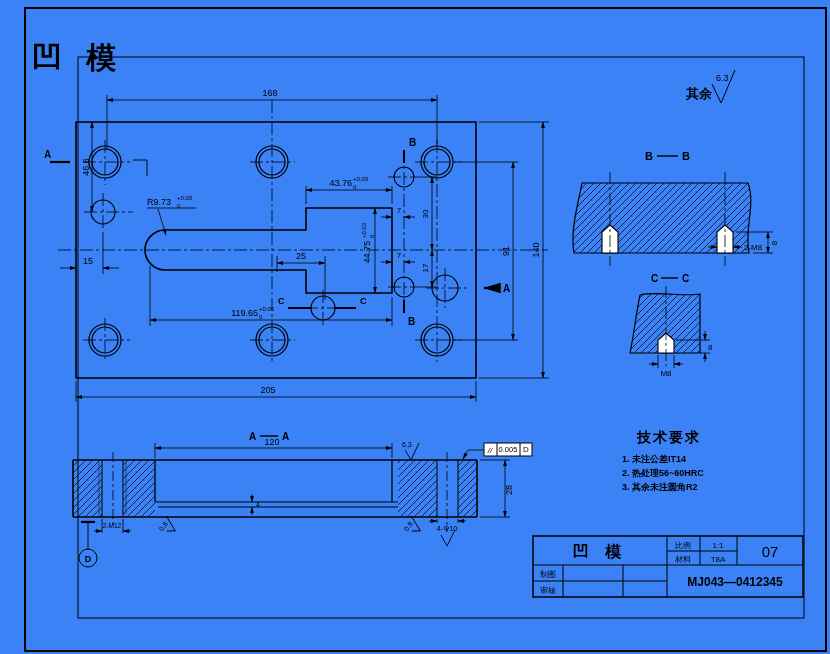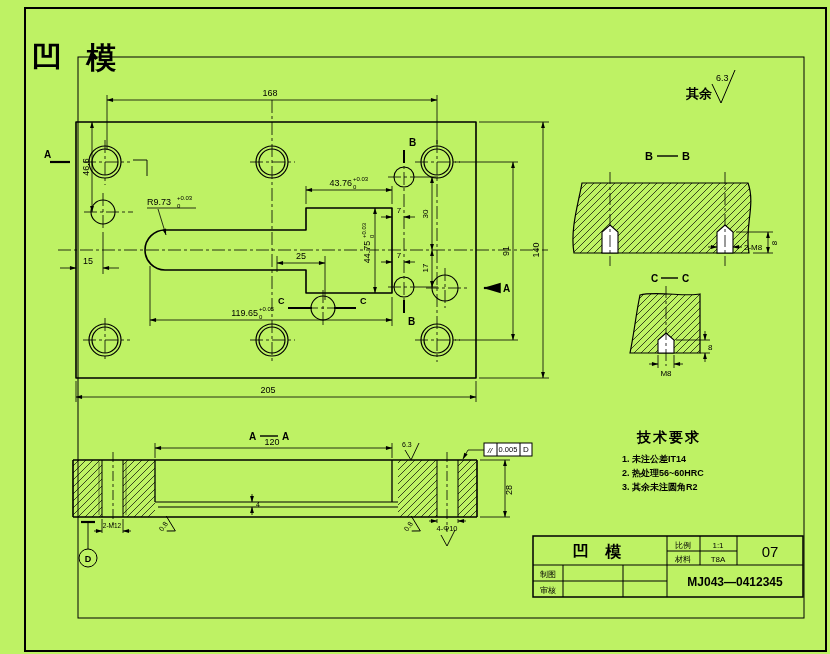--- a/index.html
+++ b/index.html
@@ -1,16 +1,16 @@
 <!DOCTYPE html>
 <html><head>
 <meta charset="utf-8">
 <style>
   html,body{margin:0;padding:0;background:#fff;}
-  .sheet{position:relative;width:830px;height:654px;background:#bef264;overflow:hidden;
+  .sheet{position:relative;width:830px;height:654px;background:#3b82f6;overflow:hidden;
          font-family:"Liberation Sans","DejaVu Sans",sans-serif;}
   svg{position:absolute;left:0;top:0;}
   svg text{fill:#000;font-family:"Liberation Sans","DejaVu Sans",sans-serif;}
   .red-title{font-weight:bold;}
 </style>
 </head>
 <body>
 
 <div class="sheet">
 <svg width="830" height="654" viewBox="0 0 830 654">

